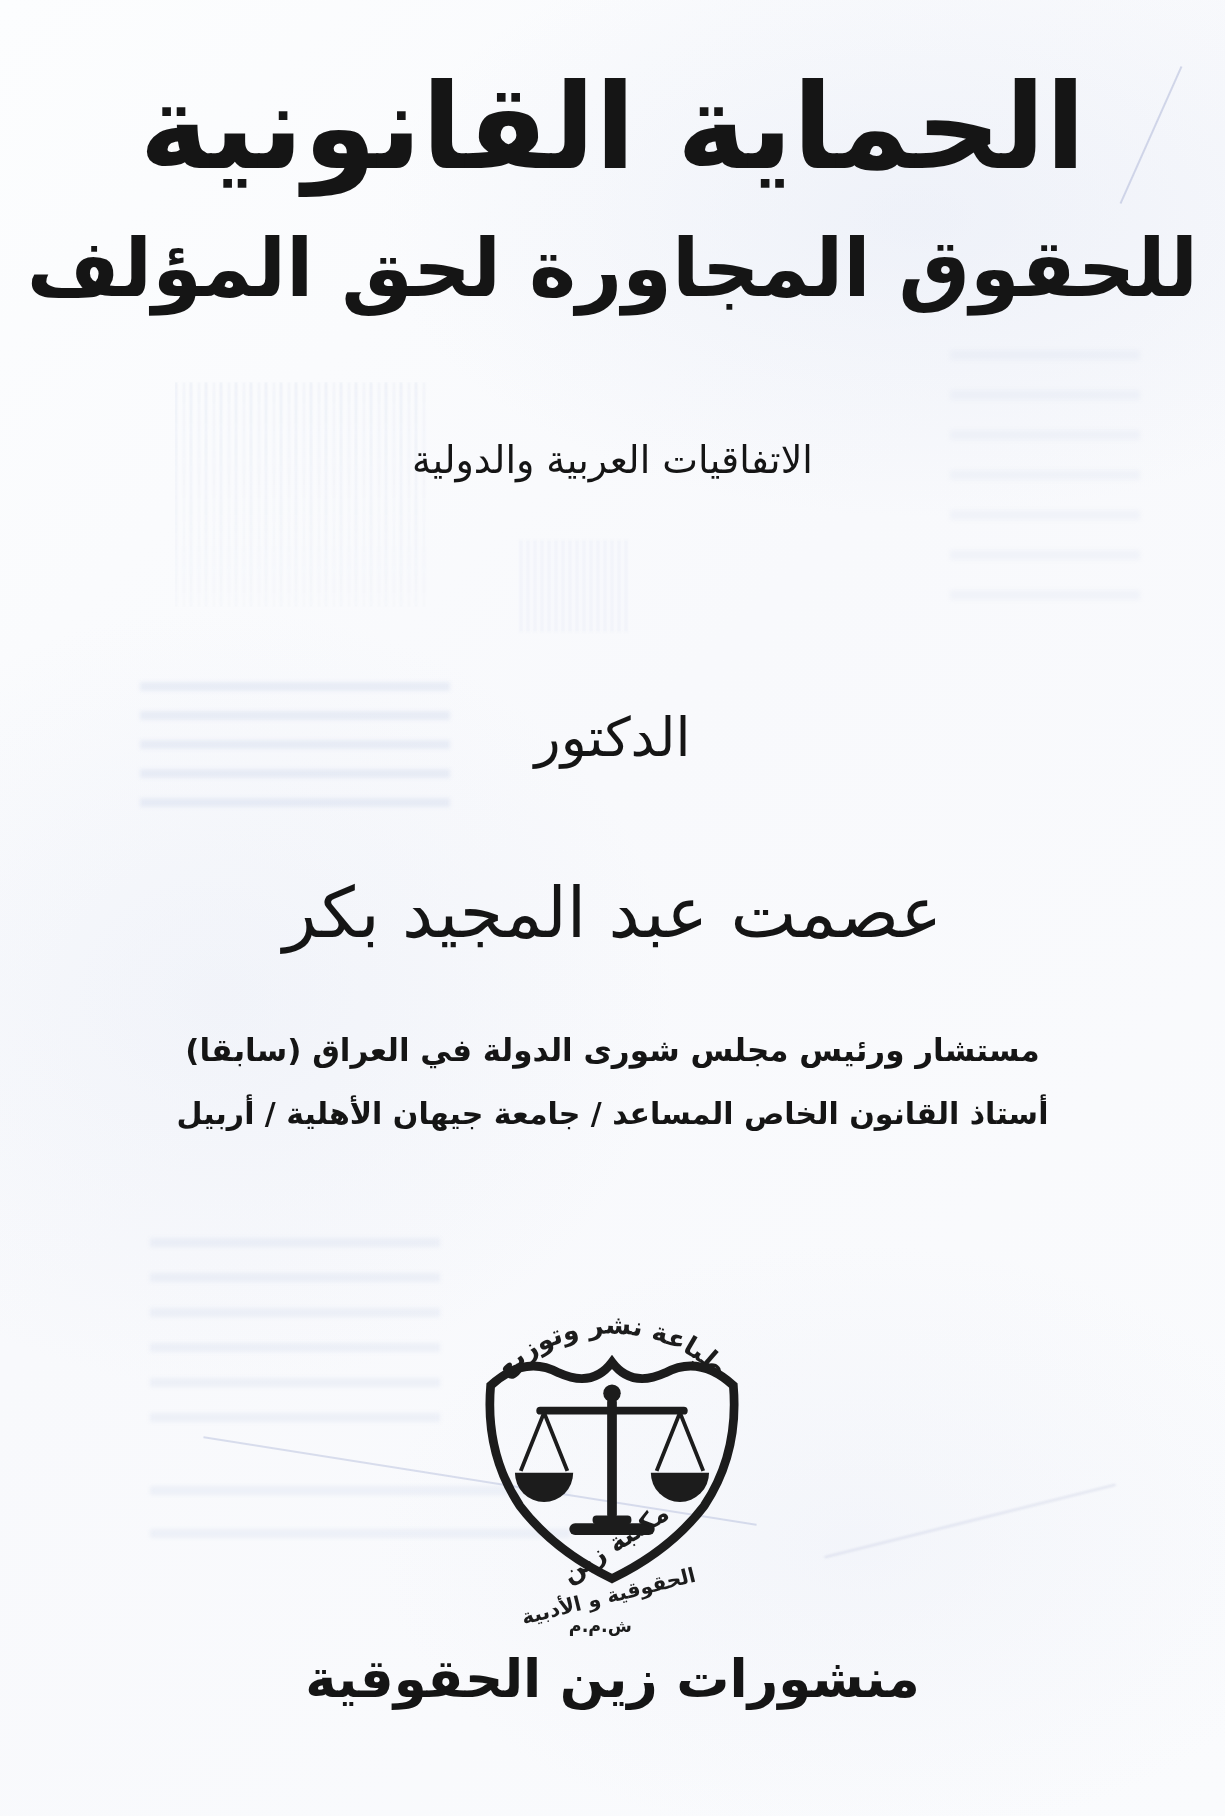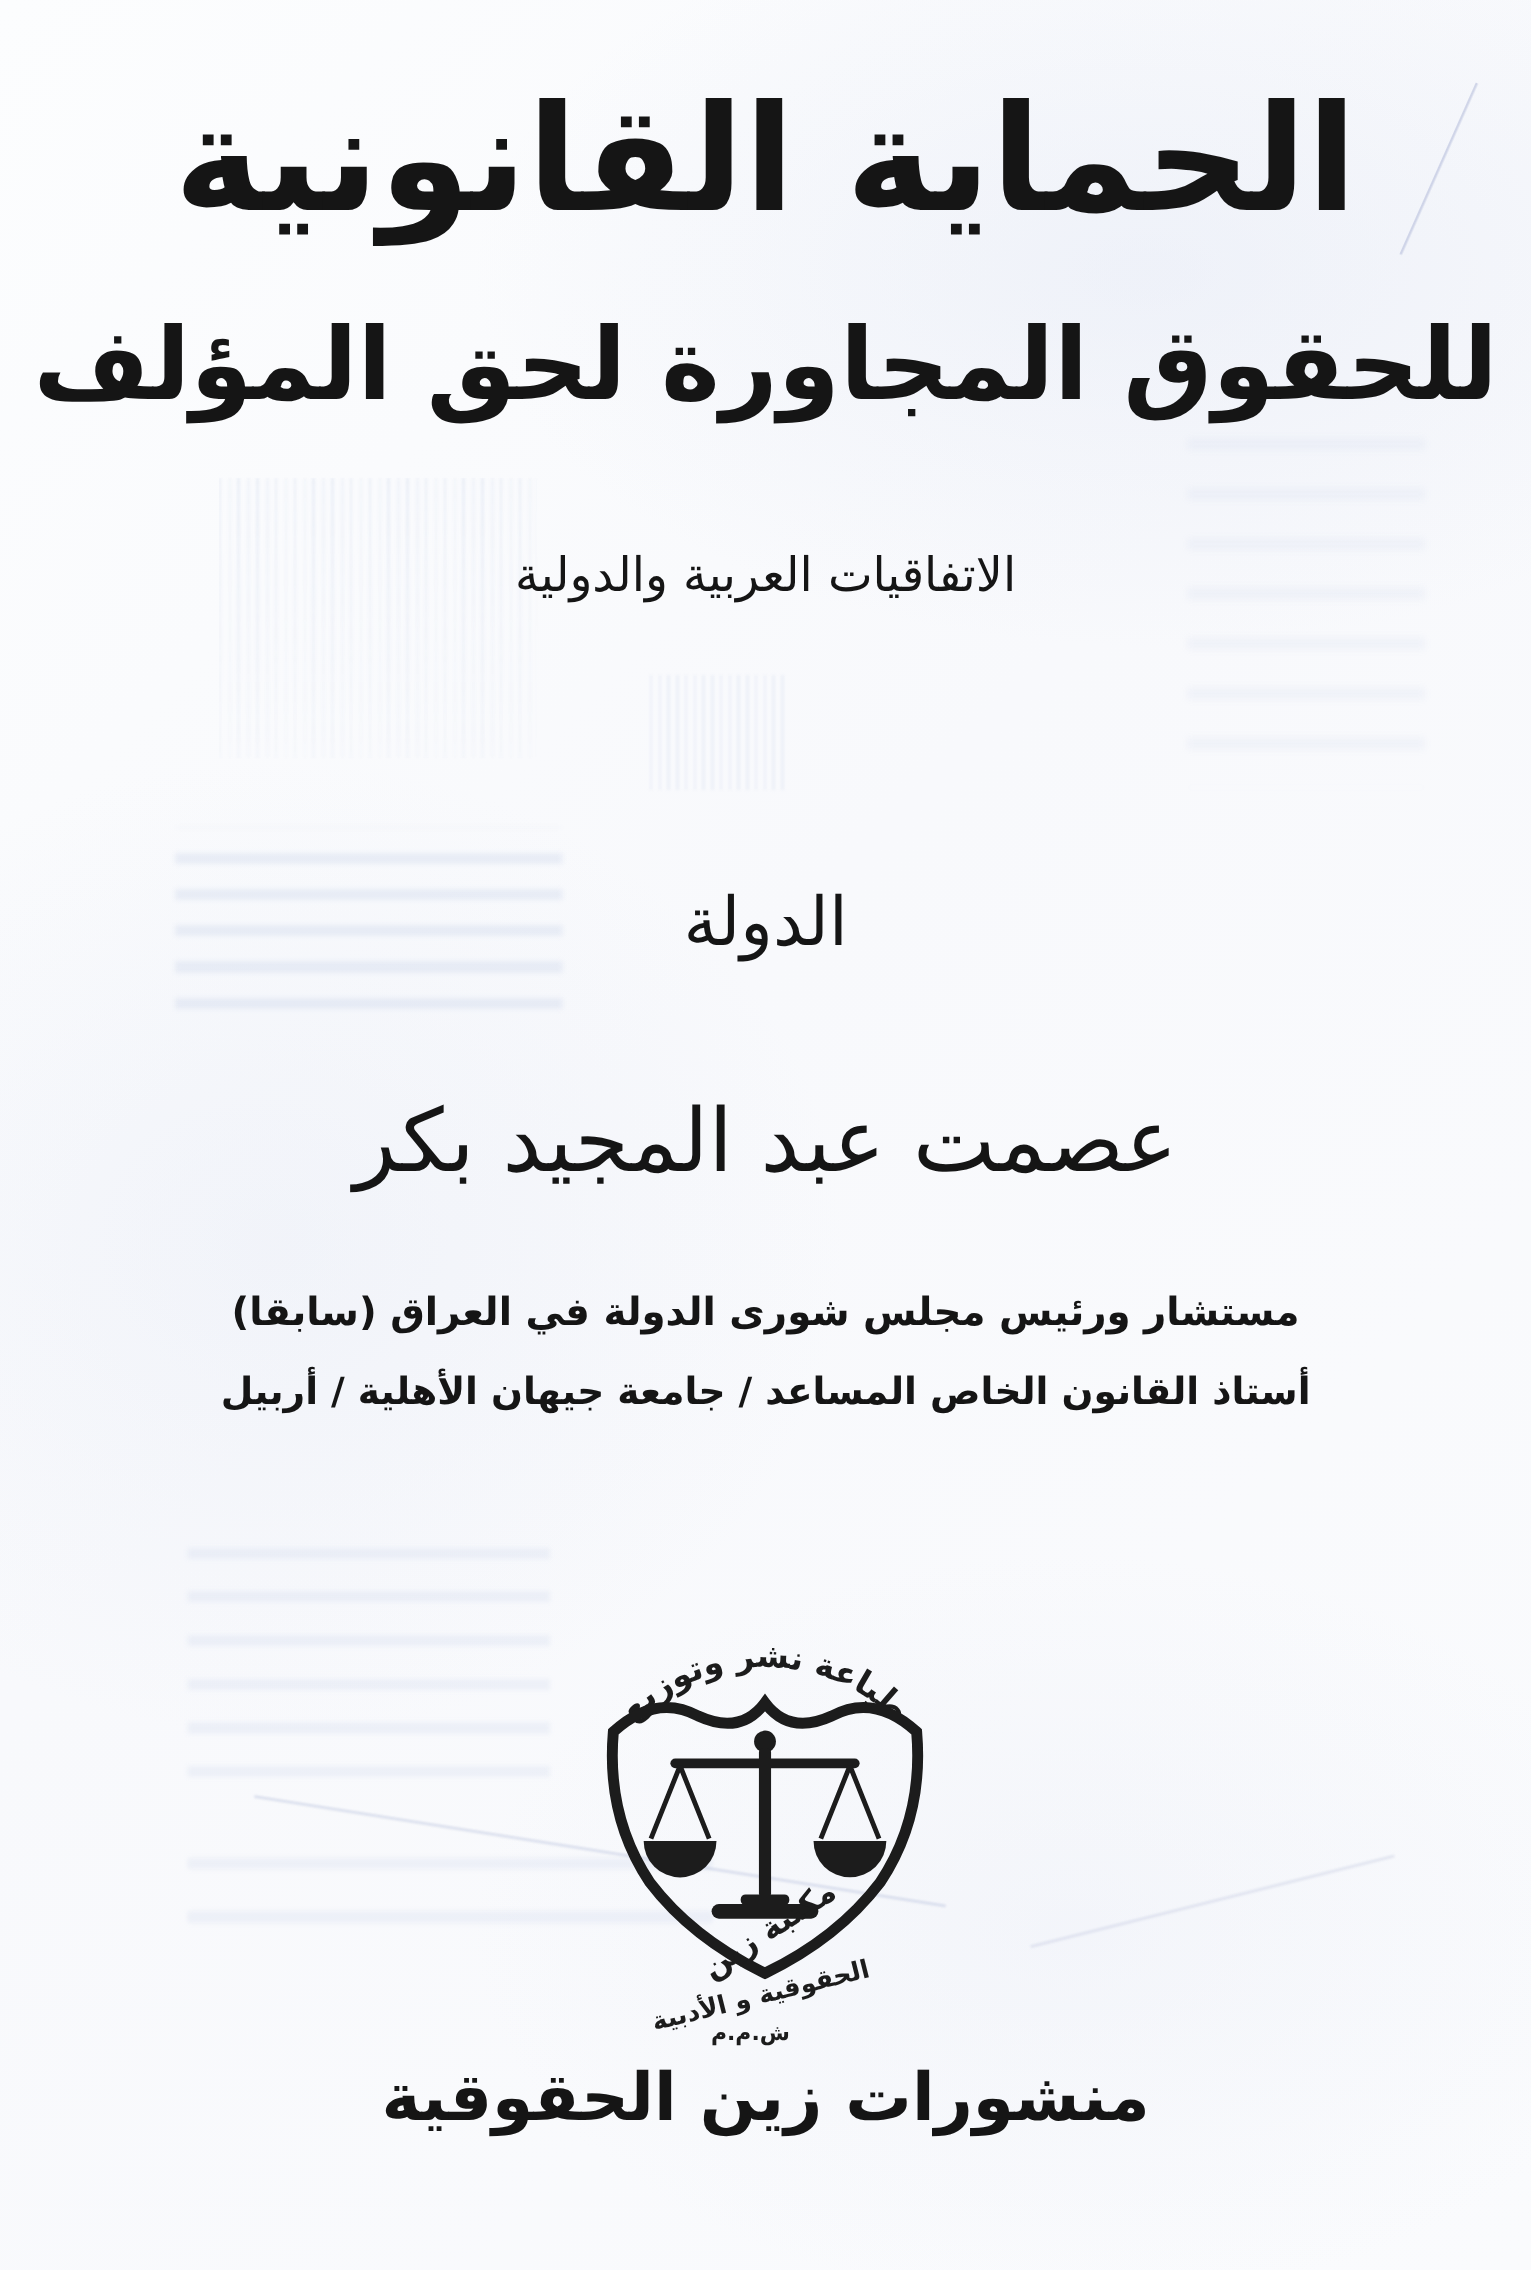--- a/index.html
+++ b/index.html
@@ -12,21 +12,21 @@
       radial-gradient(ellipse 700px 600px at 18% 55%, rgba(222,228,242,.28), transparent 65%),
       radial-gradient(ellipse 800px 500px at 70% 85%, rgba(225,230,243,.25), transparent 60%),
       linear-gradient(135deg,#fcfdfe 0%,#f8f9fc 45%,#fafbfd 100%);
     overflow:hidden;
     font-family:"DejaVu Sans","Liberation Sans",sans-serif;
     direction:rtl;
     color:#161616;
   }
   .t{position:absolute;left:0;right:0;text-align:center;color:#151515;}
   .title1{top:58px;font-size:118px;font-weight:bold;letter-spacing:1px;}
-  .title2{top:222px;font-size:80px;font-weight:bold;margin-top:23px;}
+  .title2{top:222px;font-size:80px;font-weight:bold;}
   .subtitle1{top:334px;font-size:38px;font-weight:bold;}
   .subtitle2{top:438px;font-size:38px;font-weight:normal;}
   .honorific{top:706px;font-size:54px;font-weight:500;}
   .author{top:872px;font-size:70px;font-weight:normal;}
   .cred1{top:1016px;font-size:31px;font-weight:bold;margin-top:16px;}
   .cred2{top:1096px;font-size:30px;font-weight:bold;}
   .footer{top:1648px;font-size:53px;font-weight:bold;letter-spacing:1px;}
 
   .logo{
     position:absolute;top:1282px;left:447px;width:330px;height:368px;
@@ -91,21 +91,21 @@
   <div class="artifact bleed-par2"></div>
   <div class="artifact bleed-par3"></div>
   <div class="artifact bleed-right"></div>
   <div class="artifact crease1"></div>
   <div class="artifact crease2"></div>
   <div class="artifact crease3"></div>
 
   <div class="t title1">الحماية القانونية</div>
   <div class="t title2">للحقوق المجاورة لحق المؤلف</div>
   <div class="t subtitle2">الاتفاقيات العربية والدولية</div>
-  <div class="t honorific">الدولة</div>
+  <div class="t honorific">الدكتور</div>
   <div class="t author">عصمت عبد المجيد بكر</div>
   <div class="t cred1">مستشار ورئيس مجلس شورى الدولة في العراق (سابقا)</div>
   <div class="t cred2">أستاذ القانون الخاص المساعد / جامعة جيهان الأهلية / أربيل</div>
 
   <div class="logo">
     <svg viewBox="0 0 340 370" xmlns="http://www.w3.org/2000/svg">
       <defs>
         <path id="arcTop" d="M 26,152 A 152,152 0 0 1 314,152" fill="none"></path>
       </defs>
 

